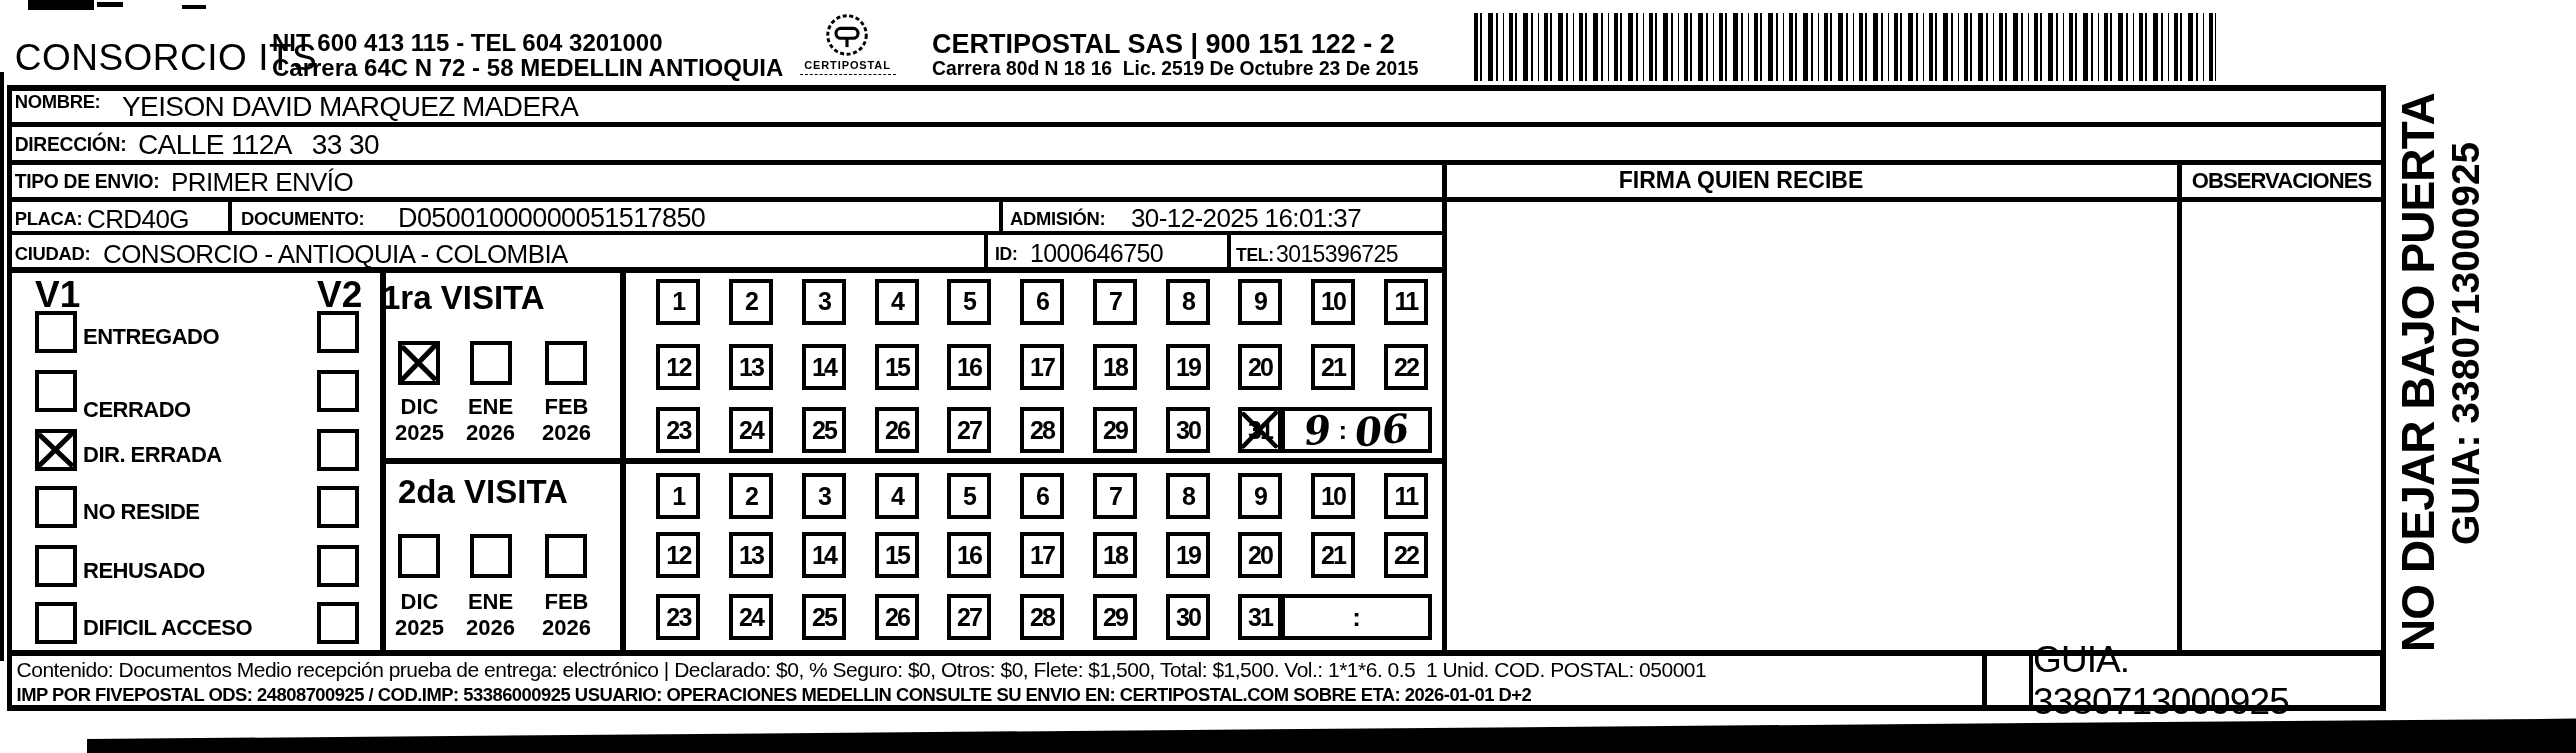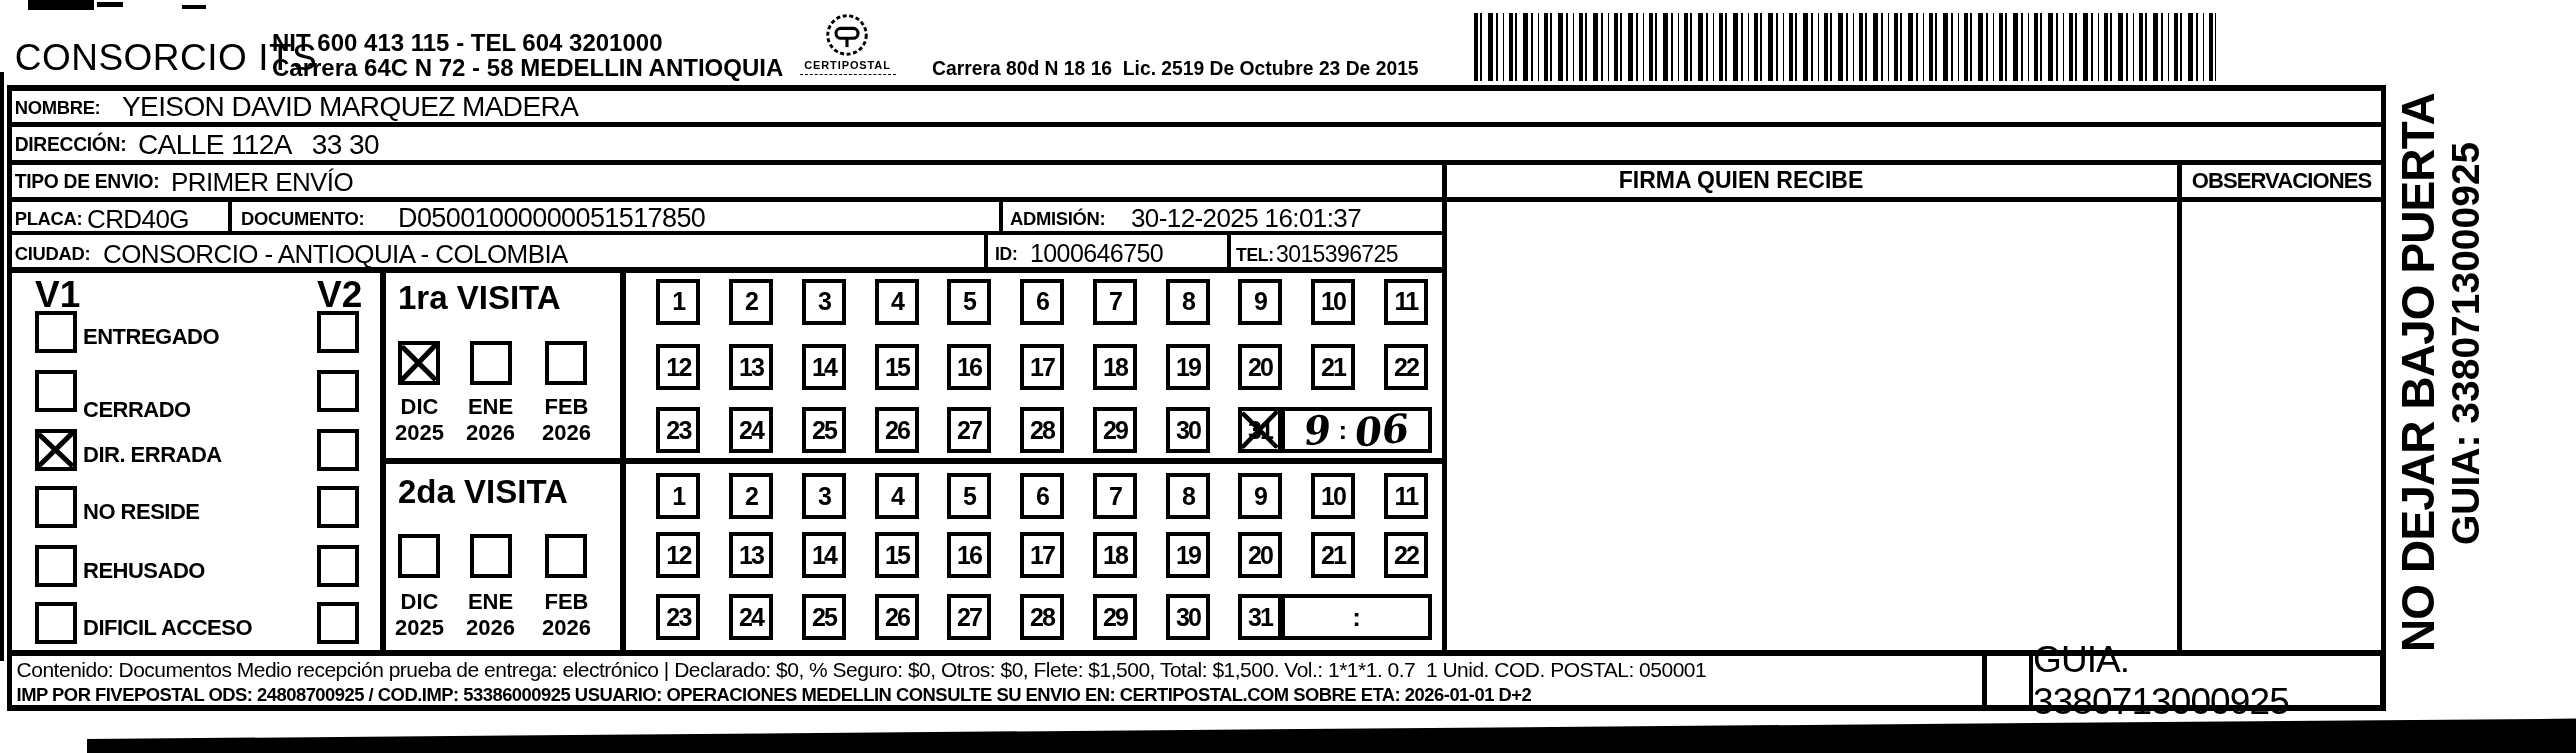--- a/index.html
+++ b/index.html
@@ -45,20 +45,21 @@
   <div class="abs" style="left:794px;top:13px;width:107px;height:70px;">
     <svg width="44" height="44" viewBox="0 0 24 24" style="position:absolute;left:31px;top:0;">
       <circle cx="12" cy="12" r="10.5" fill="none" stroke="#000" stroke-width="1.6" stroke-dasharray="2.2,1.4"></circle>
       <rect x="6" y="8.4" width="12" height="5.4" rx="2.6" fill="none" stroke="#000" stroke-width="1.7"></rect>
       <line x1="12" y1="13.8" x2="12" y2="18.6" stroke="#000" stroke-width="1.7"></line>
     </svg>
     <div style="position:absolute;left:0;top:46px;width:107px;text-align:center;font-size:11px;font-weight:bold;letter-spacing:0.9px;">CERTIPOSTAL</div>
     <div style="position:absolute;left:5.5px;top:61px;width:96px;border-top:1.8px dashed #000;"></div>
   </div>
 
+  <div class="abs" style="left:932px;top:28.6px;font-size:27px;font-weight:bold;white-space:pre;">CERTIPOSTAL SAS | 900 151 122 - 2</div>
   <div class="abs" style="left:932px;top:58px;font-size:19.3px;font-weight:bold;white-space:pre;">Carrera 80d N 18 16  Lic. 2519 De Octubre 23 De 2015</div>
 
   <div class="barcode"></div>
 
   <div class="hl" style="left:7.4px;top:85px;width:2378px;height:5.5px;"></div>
   <div class="hl" style="left:7.4px;top:122px;width:2378px;height:4.6px;"></div>
   <div class="hl" style="left:7.4px;top:160px;width:2378px;height:4.6px;"></div>
   <div class="hl" style="left:7.4px;top:197px;width:2378px;height:4.6px;"></div>
   <div class="hl" style="left:7.4px;top:231px;width:1439px;height:3.7px;"></div>
   <div class="hl" style="left:7.4px;top:267px;width:1439px;height:5.5px;"></div>
@@ -70,21 +71,21 @@
   <div class="vl" style="left:380px;top:273px;width:5.5px;height:378px;"></div>
   <div class="vl" style="left:620px;top:273px;width:5.5px;height:378px;"></div>
   <div class="vl" style="left:1442px;top:160px;width:4.6px;height:490px;"></div>
   <div class="vl" style="left:2177px;top:160px;width:4.6px;height:490px;"></div>
   <div class="vl" style="left:228px;top:202px;width:3.7px;height:29.5px;"></div>
   <div class="vl" style="left:999px;top:202px;width:3.7px;height:29.5px;"></div>
   <div class="vl" style="left:984px;top:235px;width:3.7px;height:32px;"></div>
   <div class="vl" style="left:1227px;top:235px;width:3.7px;height:32px;"></div>
   <div class="vl" style="left:1982px;top:650px;width:4.6px;height:57px;"></div>
 
-  <div class="lbl" style="left:14.7px;top:97px;">NOMBRE:</div>
+  <div class="lbl" style="left:14.7px;top:91px;">NOMBRE:</div>
   <div class="val" style="left:122px;top:91px;font-size:28px;text-align:right;">YEISON DAVID MARQUEZ MADERA</div>
 
   <div class="lbl" style="left:14.7px;top:134px;font-size:19.3px;">DIRECCIÓN:</div>
   <div class="val" style="left:138px;top:129px;font-size:28px;">CALLE 112A   33 30</div>
 
   <div class="lbl" style="left:14.7px;top:171px;font-size:19.3px;">TIPO DE ENVIO:</div>
   <div class="val" style="left:171px;top:167px;">PRIMER ENVÍO</div>
 
   <div class="lbl" style="left:14.7px;top:208px;">PLACA:</div>
   <div class="val" style="left:87px;top:204px;">CRD40G</div>
@@ -125,21 +126,21 @@
   <div class="vcheck" id="v2-4" style="left:317px;top:545px;"></div>
   <div class="vcheck" id="v2-5" style="left:317px;top:602px;"></div>
 
   <div class="sticker" style="top:324px;">ENTREGADO</div>
   <div class="sticker" style="top:397px;">CERRADO</div>
   <div class="sticker" style="top:442px;">DIR. ERRADA</div>
   <div class="sticker" style="top:499px;">NO RESIDE</div>
   <div class="sticker" style="top:558px;">REHUSADO</div>
   <div class="sticker" style="top:615px;">DIFICIL ACCESO</div>
 
-  <div class="abs" style="left:398px;top:279px;font-size:33px;font-weight:bold;">1ra VISITA</div>
+  <div class="abs" style="left:382px;top:279px;font-size:33px;font-weight:bold;">1ra VISITA</div>
   <div class="monthbox" id="m1-0" style="left:398px;top:341px;">
       <svg class="xm" viewBox="0 0 10 10" preserveAspectRatio="none">
         <path d="M1.3 1.6 L8.7 8.6 M8.7 1.3 L1.2 8.7" stroke="#000" stroke-width="1.2" stroke-linecap="round" fill="none"></path>
       </svg>
     </div>
   <div class="monthbox" id="m1-1" style="left:470px;top:341px;"></div>
   <div class="monthbox" id="m1-2" style="left:545px;top:341px;"></div>
   <div class="mlabel" style="left:390px;top:394px;">DIC</div>
   <div class="mlabel" style="left:461px;top:394px;">ENE</div>
   <div class="mlabel" style="left:537px;top:394px;">FEB</div>
@@ -228,21 +229,21 @@
       <div class="daybox" style="left: 444px; top: 321px;">29</div>
       <div class="daybox" style="left: 517px; top: 321px;">30</div>
       <div class="daybox" style="left: 589px; top: 321px;">31</div>
       <div class="timebox" style="left: 632px; top: 321px;">
         <span class="hand"></span>
         <span>:</span>
         <span class="hand"></span>
       </div>
     </div>
 
-  <div class="abs" style="left:16.6px;top:658px;font-size:21px;letter-spacing:-0.5px;white-space:pre;">Contenido: Documentos Medio recepción prueba de entrega: electrónico | Declarado: $0, % Seguro: $0, Otros: $0, Flete: $1,500, Total: $1,500. Vol.: 1*1*1. 0.7  1 Unid. COD. POSTAL: 050001</div>
+  <div class="abs" style="left:16.6px;top:658px;font-size:21px;letter-spacing:-0.5px;white-space:pre;">Contenido: Documentos Medio recepción prueba de entrega: electrónico | Declarado: $0, % Seguro: $0, Otros: $0, Flete: $1,500, Total: $1,500. Vol.: 1*1*6. 0.5  1 Unid. COD. POSTAL: 050001</div>
   <div class="abs" style="left:16.6px;top:684px;font-size:18.4px;font-weight:bold;letter-spacing:-0.5px;white-space:pre;">IMP POR FIVEPOSTAL ODS: 24808700925 / COD.IMP: 53386000925 USUARIO: OPERACIONES MEDELLIN CONSULTE SU ENVIO EN: CERTIPOSTAL.COM SOBRE ETA: 2026-01-01 D+2</div>
   <div class="abs center" style="left:2029px;top:652px;width:355px;height:57px;border:4.6px solid #000;box-sizing:border-box;font-size:37px;letter-spacing:-0.9px;">GUIA: 3380713000925</div>
 
   <div class="vtext" style="left:2391px;top:652px;width:505px;font-size:46px;letter-spacing:-0.9px;">NO DEJAR BAJO PUERTA</div>
   <div class="vtext" style="left:2444px;top:545px;width:433px;font-size:39px;">GUIA: 3380713000925</div>
 
   <div class="abs" style="left:0;top:714px;width:2576px;height:40px;background:#000;clip-path:polygon(87px 25px,2576px 4.6px,2576px 40px,87px 40px);"></div>
 </div>
 
 

